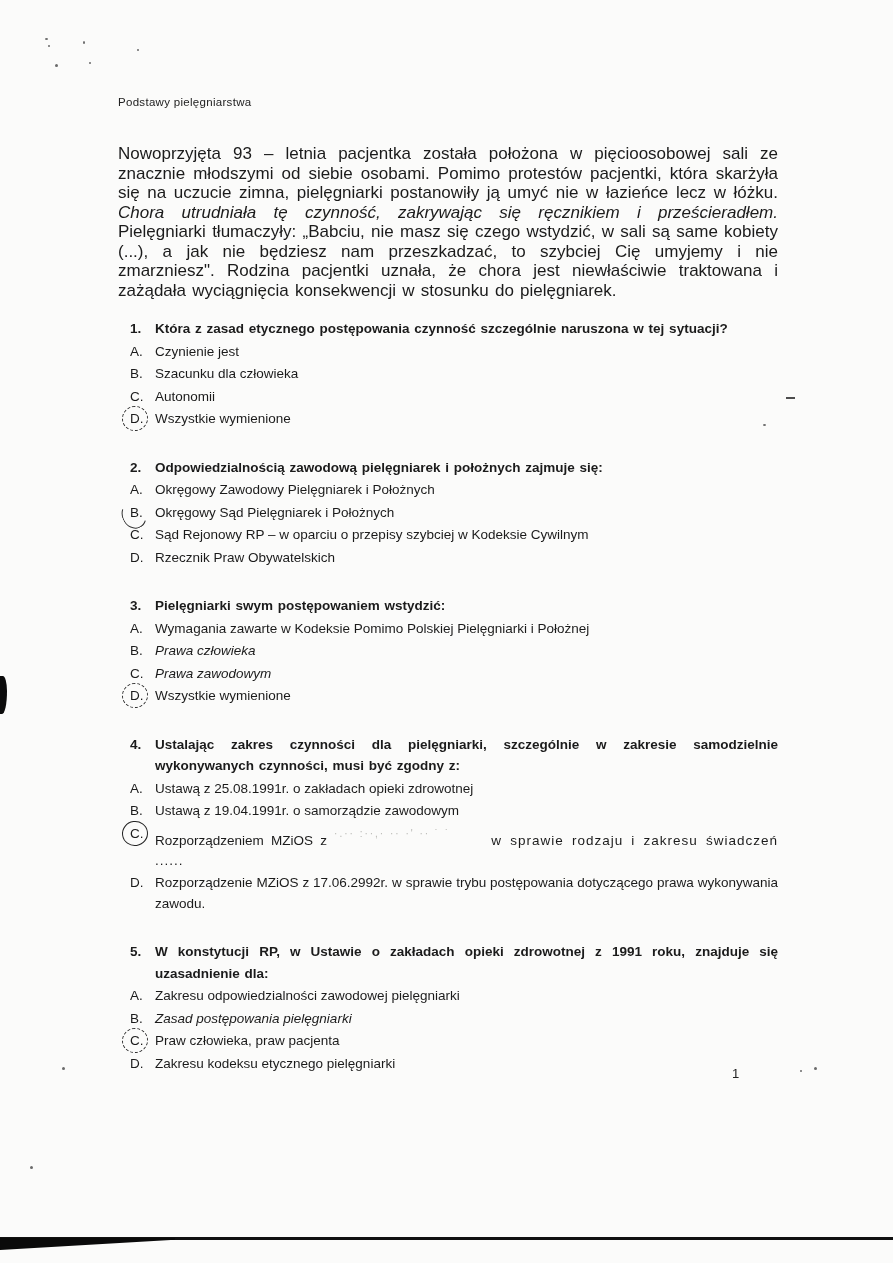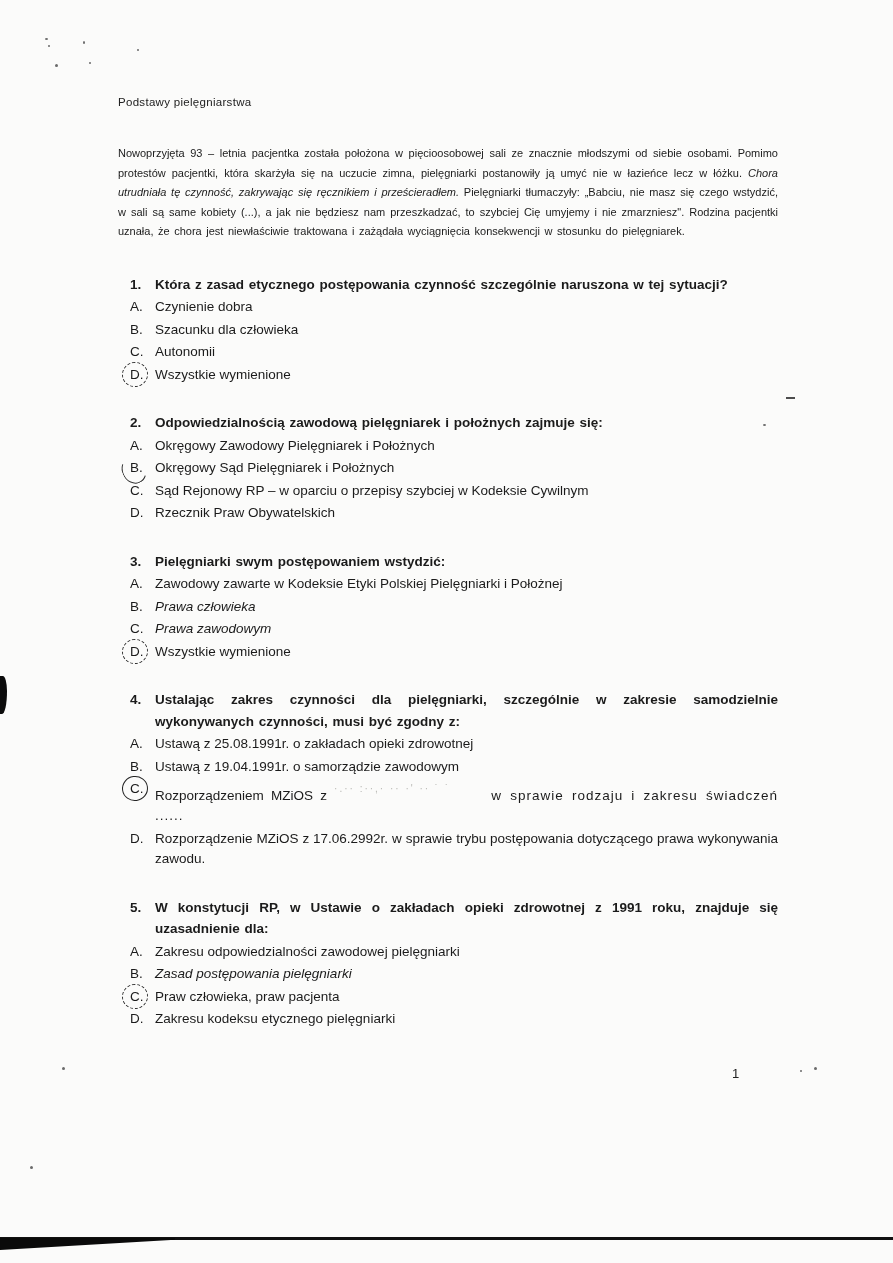--- a/index.html
+++ b/index.html
@@ -12,22 +12,22 @@
     overflow:hidden;
   }
   .page{
     position:absolute;left:118px;top:96px;width:660px;
   }
   .doc-header{
     font-size:11.5px;font-weight:normal;letter-spacing:.3px;
     margin:0 0 36px 0;color:#222;
   }
   .intro{
-    font-size:11px;line-height:19.5px;text-align:justify;
-    margin:0 0 32px 0;word-spacing:1.5px;
+    font-size:17px;line-height:19.5px;text-align:justify;
+    margin:0 0 18px 0;word-spacing:1.5px;
   }
   .italic{font-style:italic;}
   .question{margin:0 0 27px 12px;}
   .q-head{display:flex;font-weight:bold;font-size:13.5px;line-height:21.5px;}
   .q-num{flex:0 0 25px;}
   .q-title{flex:1;text-align:justify;word-spacing:1px;}
   .opt{display:flex;font-size:13.5px;line-height:20.5px;margin-top:2px;}
   .opt-letter{flex:0 0 25px;position:relative;}
   .opt-text{flex:1;text-align:justify;}
   .pen-mark{
@@ -72,21 +72,21 @@
 
   <p class="intro"><span>Nowoprzyjęta 93 – letnia pacjentka została położona w pięcioosobowej sali ze znacznie młodszymi od siebie osobami. Pomimo protestów pacjentki, która skarżyła się na uczucie zimna, pielęgniarki postanowiły ją umyć nie w łazieńce lecz w łóżku. </span><span class="italic">Chora utrudniała tę czynność, zakrywając się ręcznikiem i prześcieradłem. </span><span>Pielęgniarki tłumaczyły: „Babciu, nie masz się czego wstydzić, w sali są same kobiety (...), a jak nie będziesz nam przeszkadzać, to szybciej Cię umyjemy i nie zmarzniesz". Rodzina pacjentki uznała, że chora jest niewłaściwie traktowana i zażądała wyciągnięcia konsekwencji w stosunku do pielęgniarek.</span></p>
 
   <div class="question">
     <div class="q-head">
       <span class="q-num">1.</span>
       <span class="q-title">Która z zasad etycznego postępowania czynność szczególnie naruszona w tej sytuacji?</span>
     </div>
     <div class="opt">
       <span class="opt-letter"><span>A.</span></span>
-      <span class="opt-text">Czynienie dobra</span>
+      <span class="opt-text">Czynienie jest</span>
     </div>
     <div class="opt">
       <span class="opt-letter"><span>B.</span></span>
       <span class="opt-text">Szacunku dla człowieka</span>
     </div>
     <div class="opt">
       <span class="opt-letter"><span>C.</span></span>
       <span class="opt-text">Autonomii</span>
     </div>
     <div class="opt">
@@ -118,21 +118,21 @@
     </div>
   </div>
 
   <div class="question">
     <div class="q-head">
       <span class="q-num">3.</span>
       <span class="q-title">Pielęgniarki swym postępowaniem wstydzić:</span>
     </div>
     <div class="opt">
       <span class="opt-letter"><span>A.</span></span>
-      <span class="opt-text">Zawodowy zawarte w Kodeksie Etyki Polskiej Pielęgniarki i Położnej</span>
+      <span class="opt-text">Wymagania zawarte w Kodeksie Pomimo Polskiej Pielęgniarki i Położnej</span>
     </div>
     <div class="opt">
       <span class="opt-letter"><span>B.</span></span>
       <span class="opt-text italic">Prawa człowieka</span>
     </div>
     <div class="opt">
       <span class="opt-letter"><span>C.</span></span>
       <span class="opt-text italic">Prawa zawodowym</span>
     </div>
     <div class="opt">

